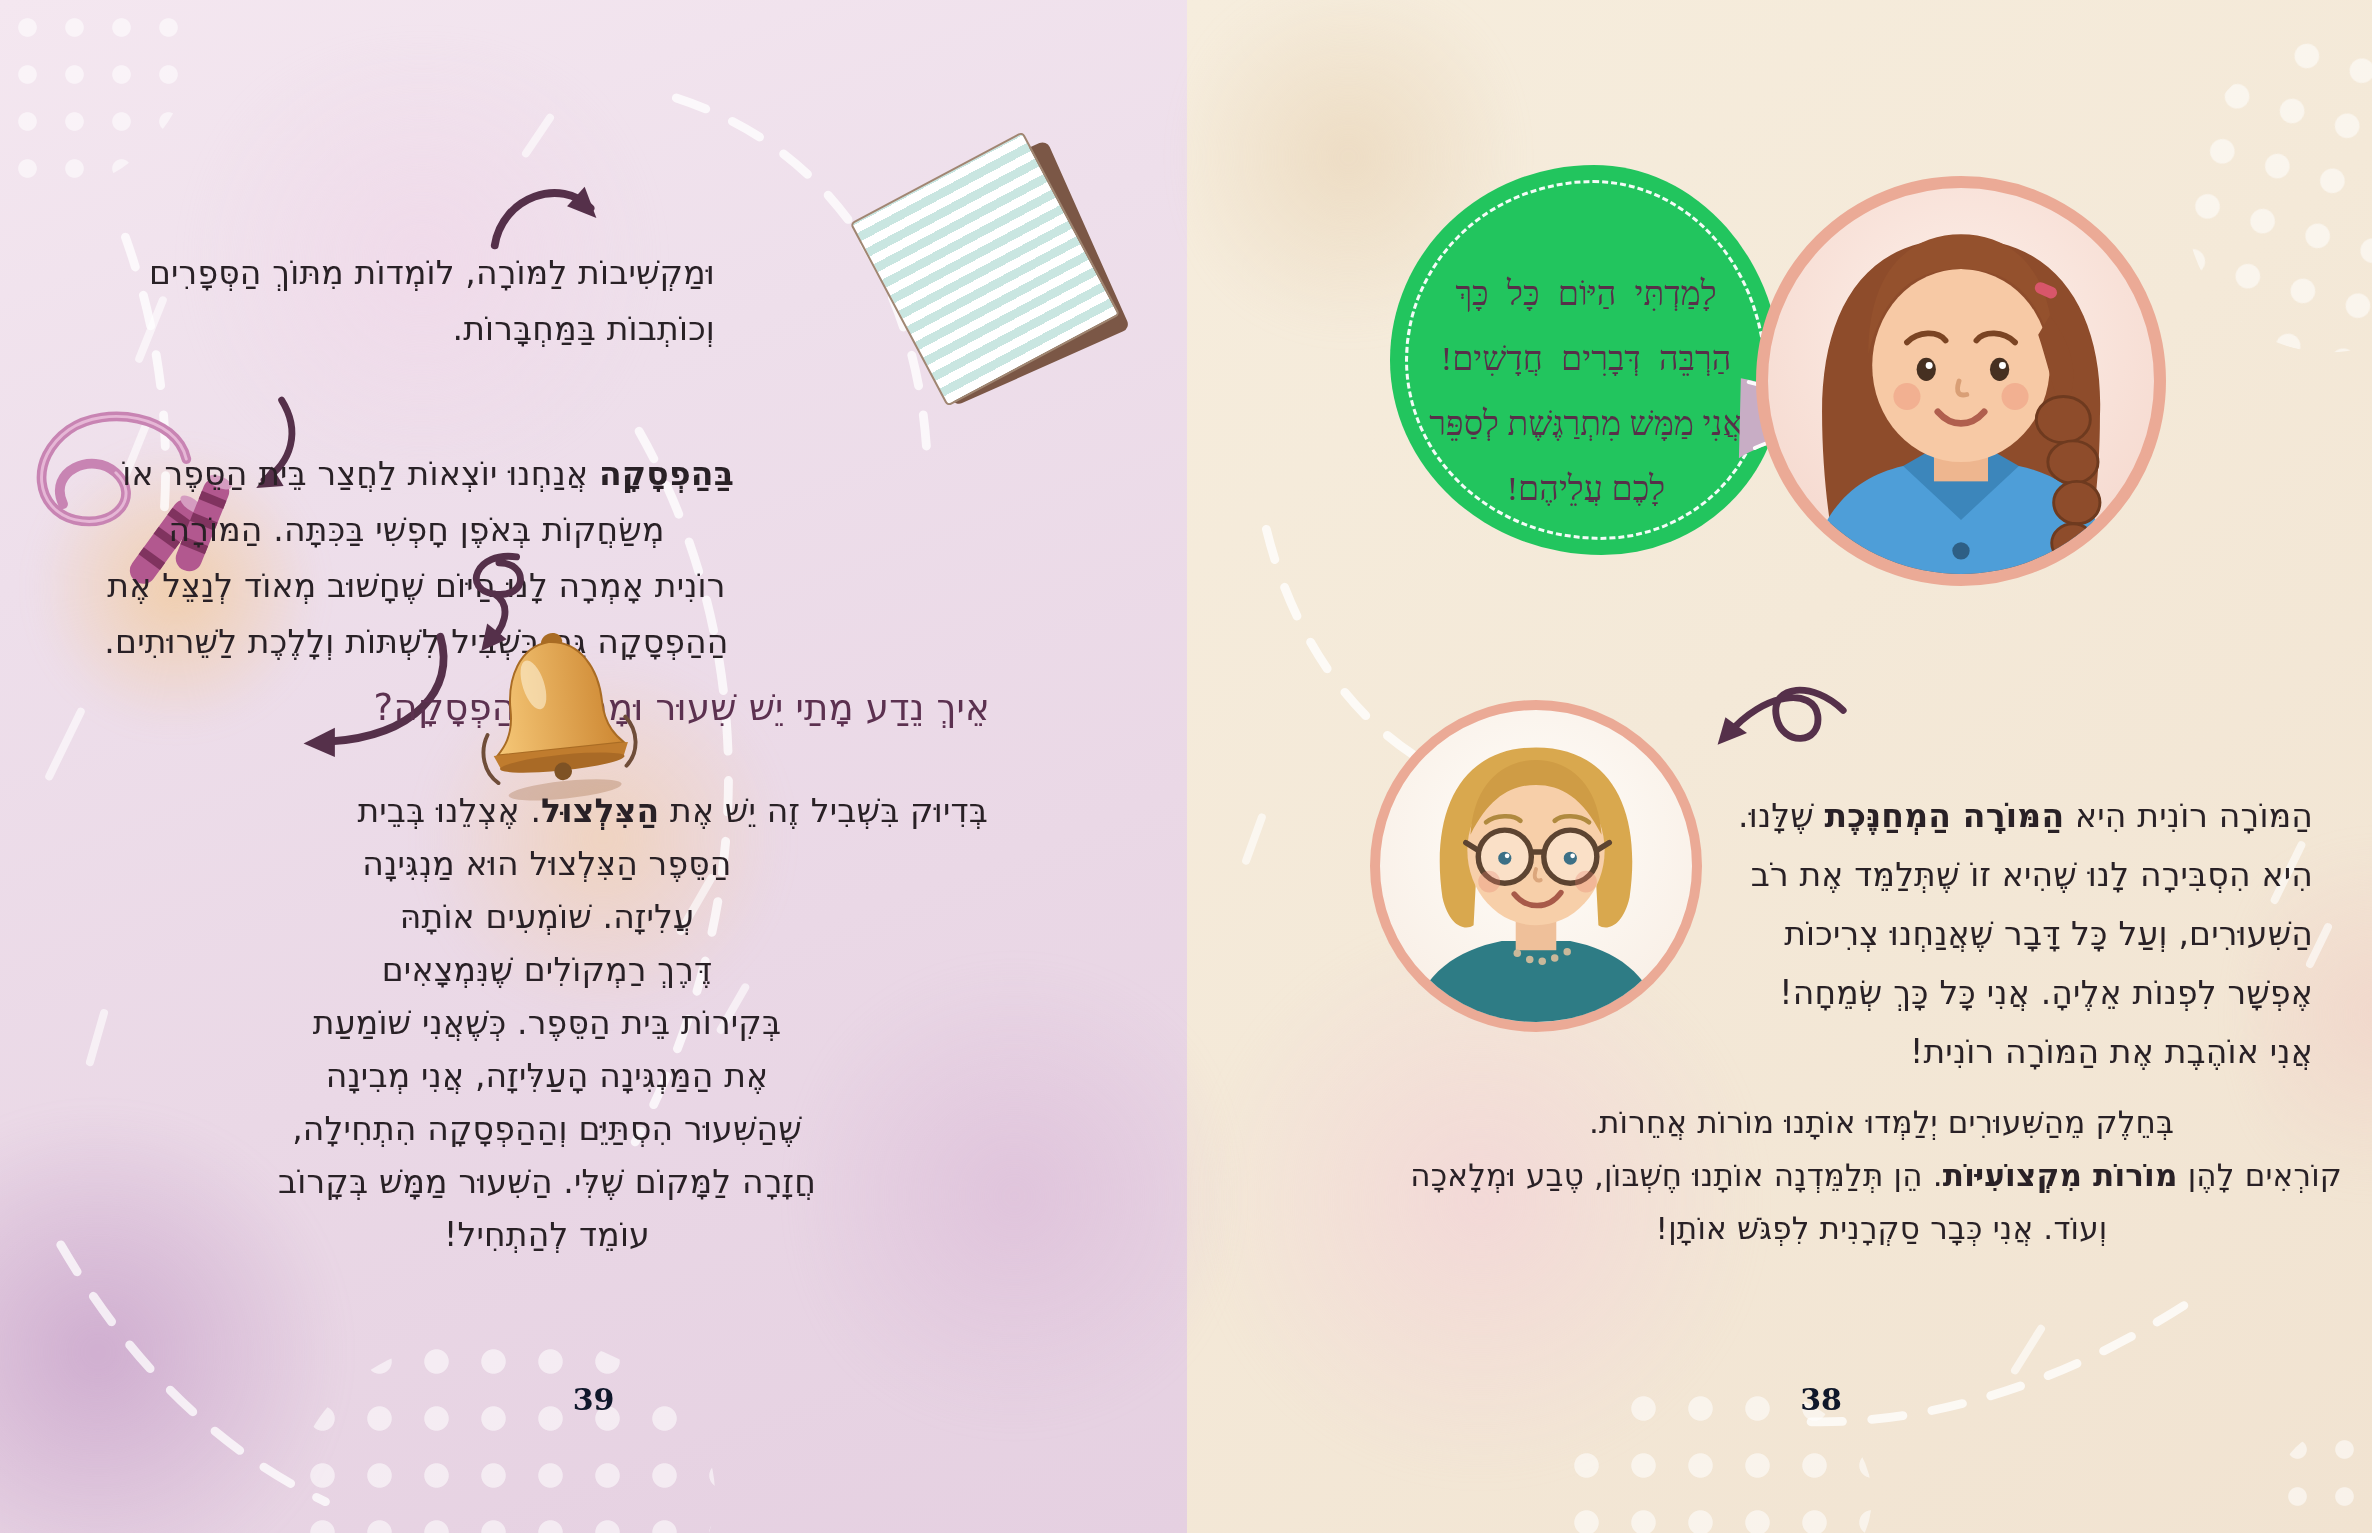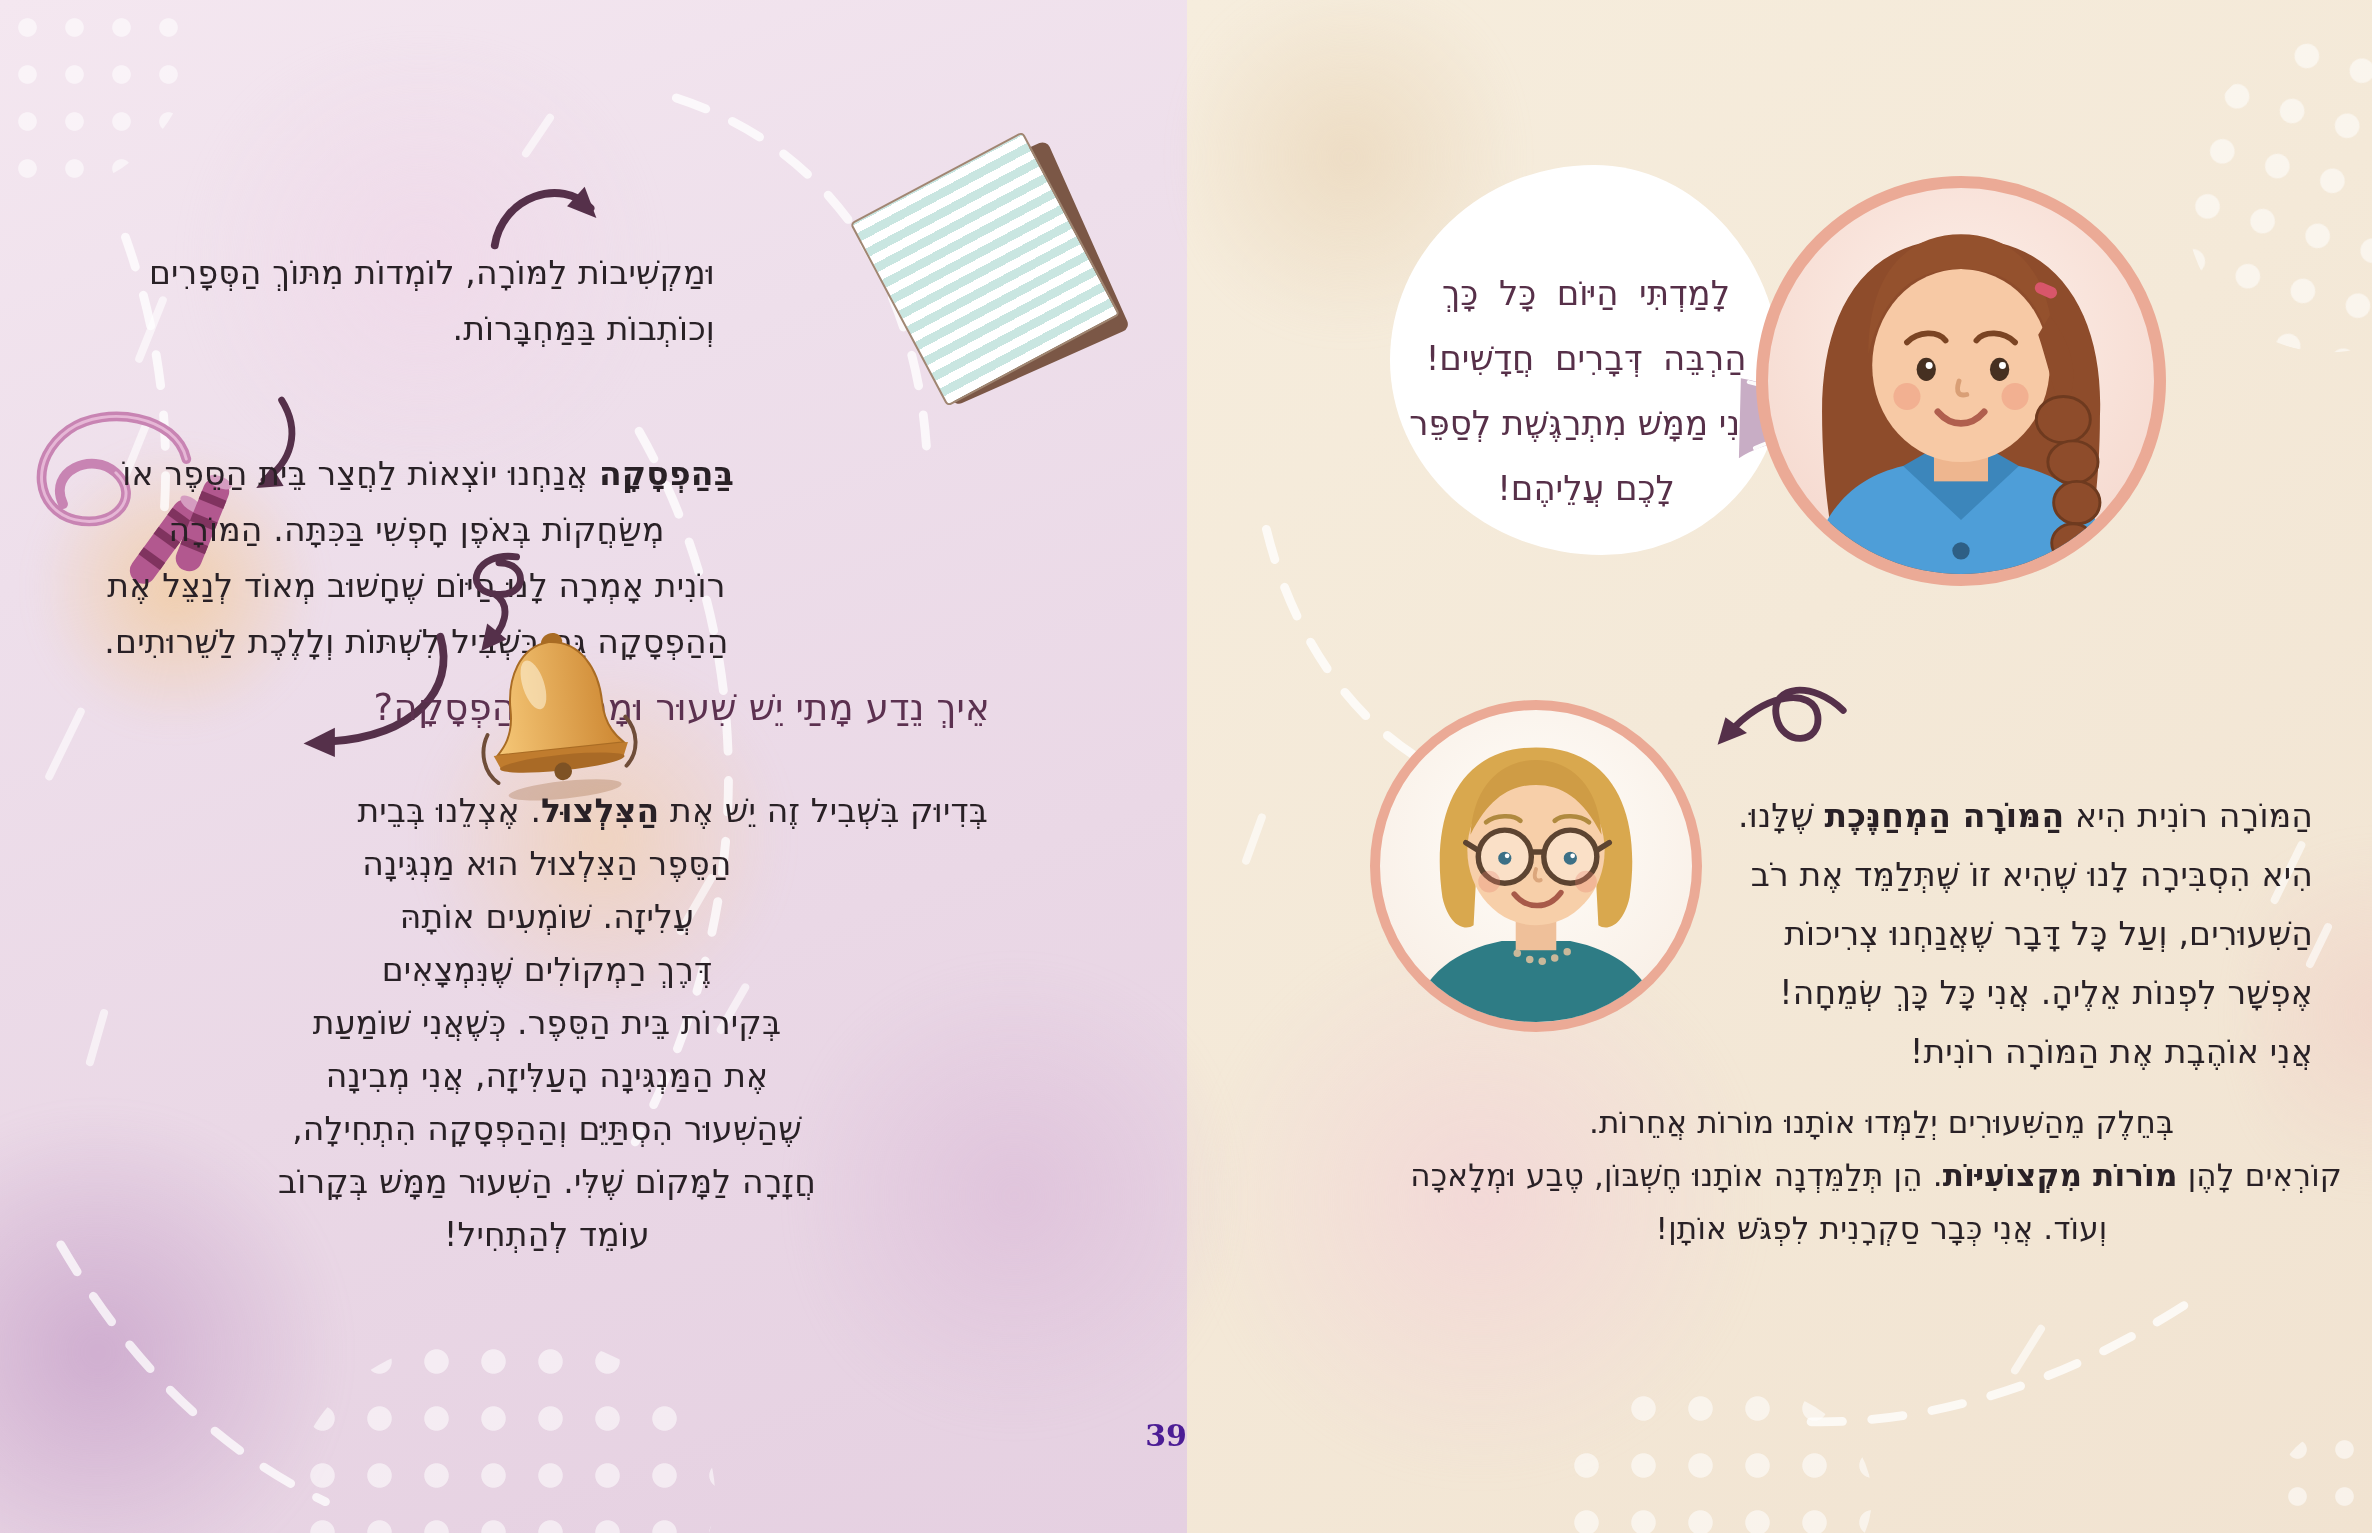--- a/index.html
+++ b/index.html
@@ -24,24 +24,24 @@
   .tline{white-space:nowrap;}
   .b{font-weight:bold;}
   .align-right .tline{text-align:right;}
   .shape-center .tline{text-align:center;}
   .shape-center .tline:first-child{text-align:right;}
   .question{color:#5c3150;font-size:37px;line-height:59px;font-weight:500;}
   .bubble-text{direction:rtl;color:#573049;font-size:34px;line-height:65px;
     text-align:center;font-weight:500;}
   .bubble-text .tline:nth-child(-n+2){word-spacing:9.8px;}
   .pagenum{position:absolute;top:1382px;font-family:"DejaVu Serif",serif;
-    font-weight:bold;font-size:30px;color:#4c1d95;text-align:right;margin-top:36px;}
+    font-weight:bold;font-size:30px;color:#0f172a;text-align:center;}
   
   .bubble{position:absolute;left:1390px;top:165px;width:392px;height:390px;
-    background:#ffffff;border-radius:52% 48% 46% 54% / 50% 55% 45% 50%;}
+    background:#22c55e;border-radius:52% 48% 46% 54% / 50% 55% 45% 50%;font-family:Liberation Serif, serif;}
   .bubble-dash{position:absolute;inset:14.7px;border:3.9px dashed rgba(255,255,255,.95);
     border-radius:inherit;}
   .portrait{position:absolute;border-radius:50%;overflow:hidden;}
   .portrait.girl{left:1756px;top:176px;width:386px;height:386px;border:12.7px solid #ebaa96;
     background:radial-gradient(circle at 50% 38%,#fdf0ea 0%,#f6dbd1 75%,#f1cfc4 100%);}
   .portrait.teacher{left:1370px;top:700px;width:312px;height:312px;border:10.8px solid #ebaa96;
     background:radial-gradient(circle at 50% 40%,#fffdf9,#f7ece2);}
   .portrait svg{position:absolute;inset:0;width:100%;height:100%;}
   .notebook{position:absolute;left:887px;top:165px;width:196px;height:208px;
     transform:rotate(-28deg);}

